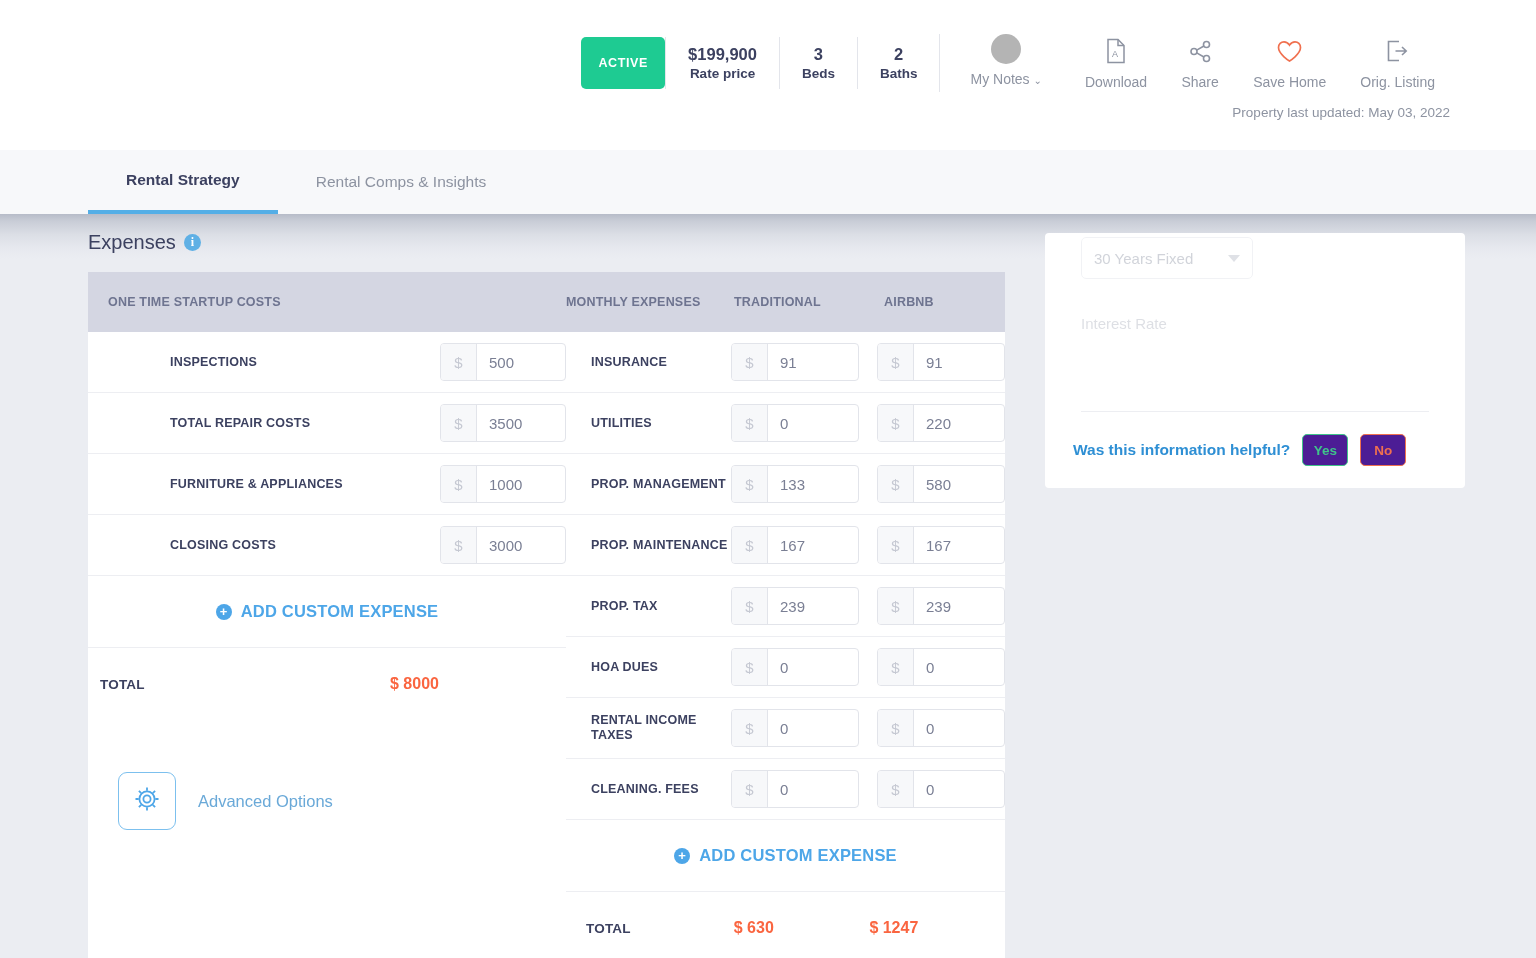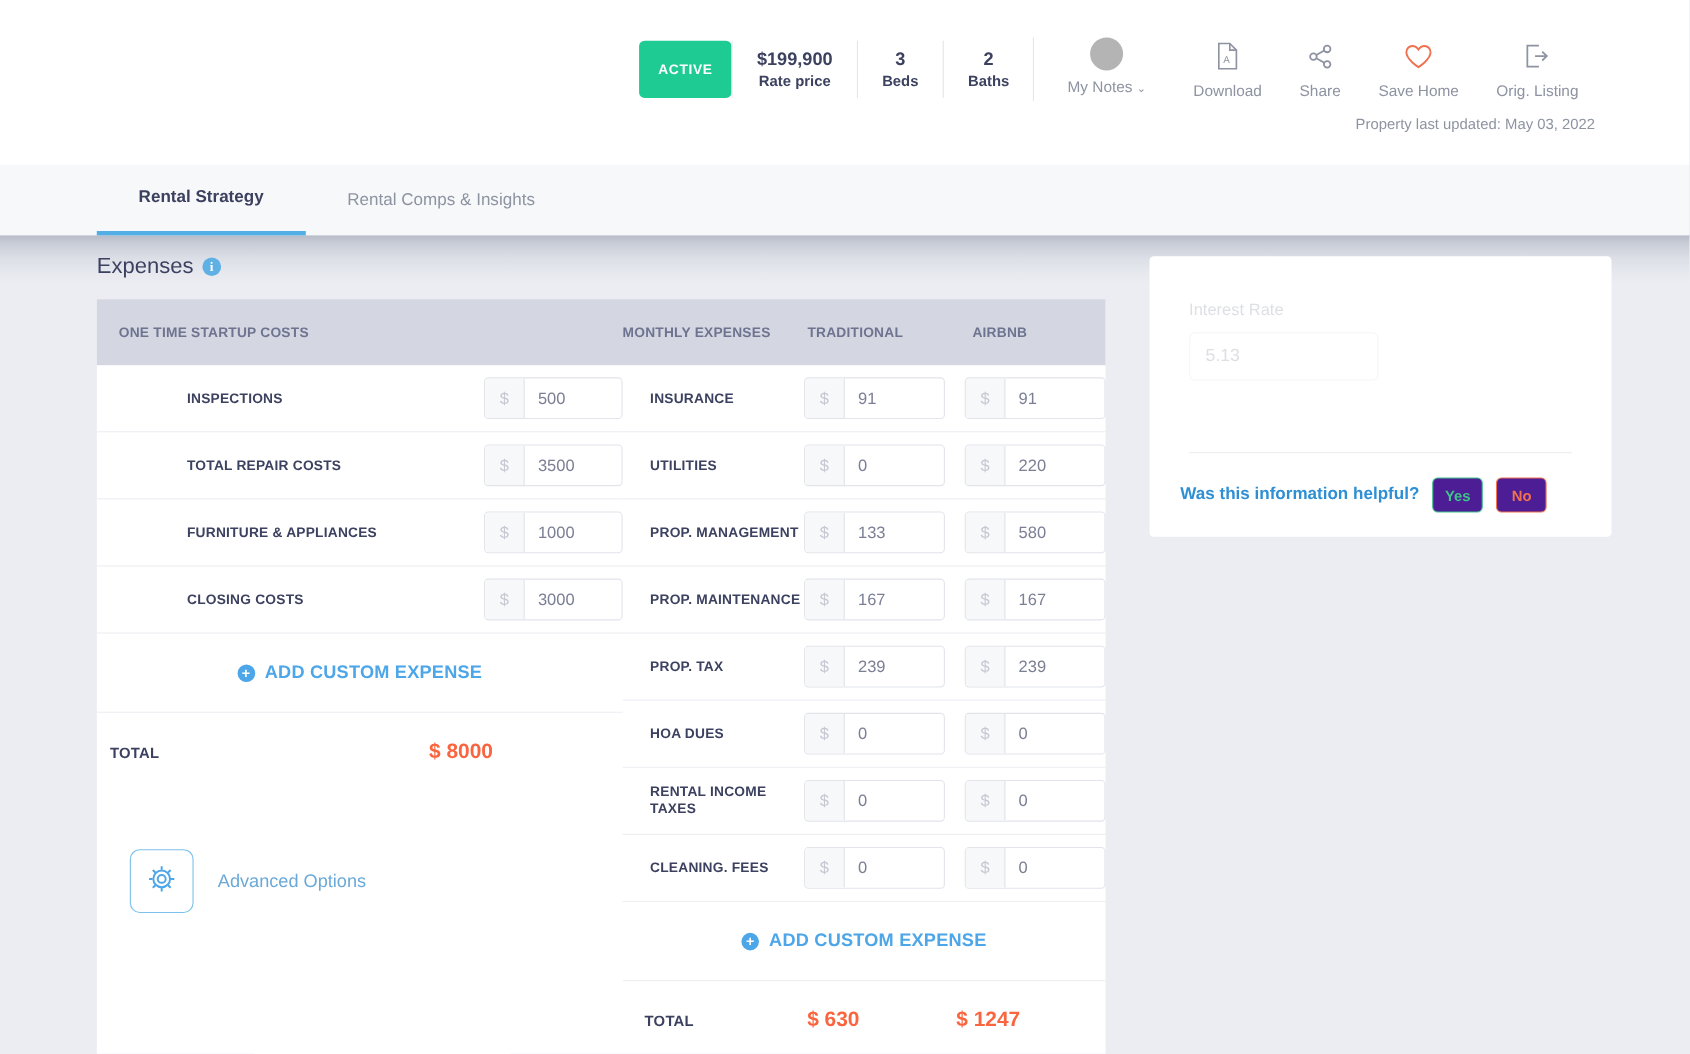--- a/index.html
+++ b/index.html
@@ -145,21 +145,21 @@
     display: flex; align-items: center; gap: 9px; color: #4da6e8;
     font-size: 16.5px; font-weight: 700; letter-spacing: .2px; cursor: pointer;
   }
   .plus-ico {
     width: 16px; height: 16px; border-radius: 50%; background: #4da6e8; color: #fff;
     font-size: 13px; line-height: 15px; text-align: center; font-weight: 700;
   }
 
   .total-row { display: flex; align-items: center; height: 72px; padding-left: 12px; }
   .total-lbl { font-size: 13.5px; font-weight: 700; color: #3c4160; letter-spacing: .2px; }
-  .total-val { font-size: 19px; font-weight: 700; color: #fa6540; }
+  .total-val { font-size: 16px; font-weight: 700; color: #fa6540; }
 
   .left-total .total-lbl { width: 290px; }
   .right-total { padding-left: 20px; }
   .right-total .total-lbl { width: 158px; }
   .right-total .total-val { width: 145px; }
 
   .adv-wrap { display: flex; align-items: center; gap: 22px; padding: 52px 0 0 30px; }
   .adv-btn {
     width: 58px; height: 58px; border: 1px solid #7cc0ee; border-radius: 9px;
     display: flex; align-items: center; justify-content: center; background: #fff; cursor: pointer;
@@ -482,24 +482,25 @@
               <span class="total-val">$ 1247</span>
             </div>
           </div>
         </div>
       </div>
     </div>
 
     <div class="side-col">
       <div class="side-card">
         <div class="side-top side-fade">
+          <div class="select-box">
+            <span>30 Years Fixed</span>
+            <span class="sel-caret"></span>
+          </div>
           <div class="side-lbl">Interest Rate</div>
-          <div class="rate-box">
-            <span>5.13</span>
-          </div>
         </div>
         <div class="side-divider"></div>
         <div class="feedback">
           <span class="fb-q">Was this information helpful?</span>
           <span class="fb-btn fb-yes">Yes</span>
           <span class="fb-btn fb-no">No</span>
         </div>
       </div>
     </div>
 

